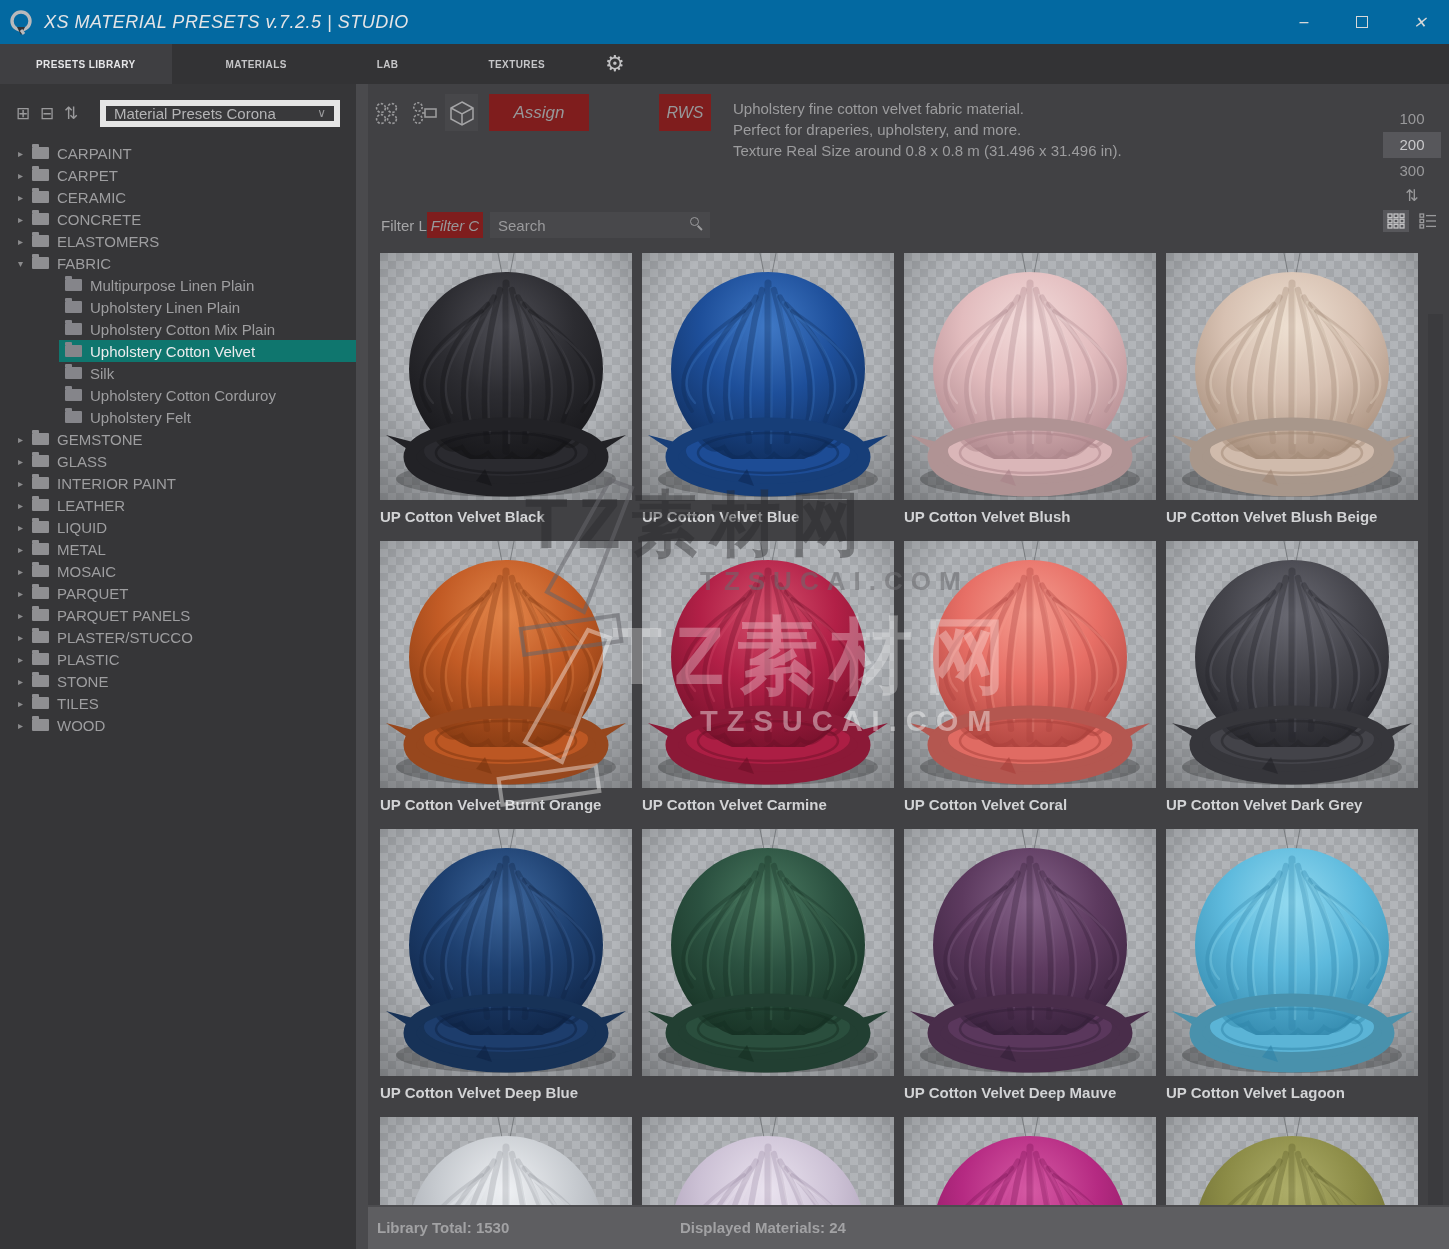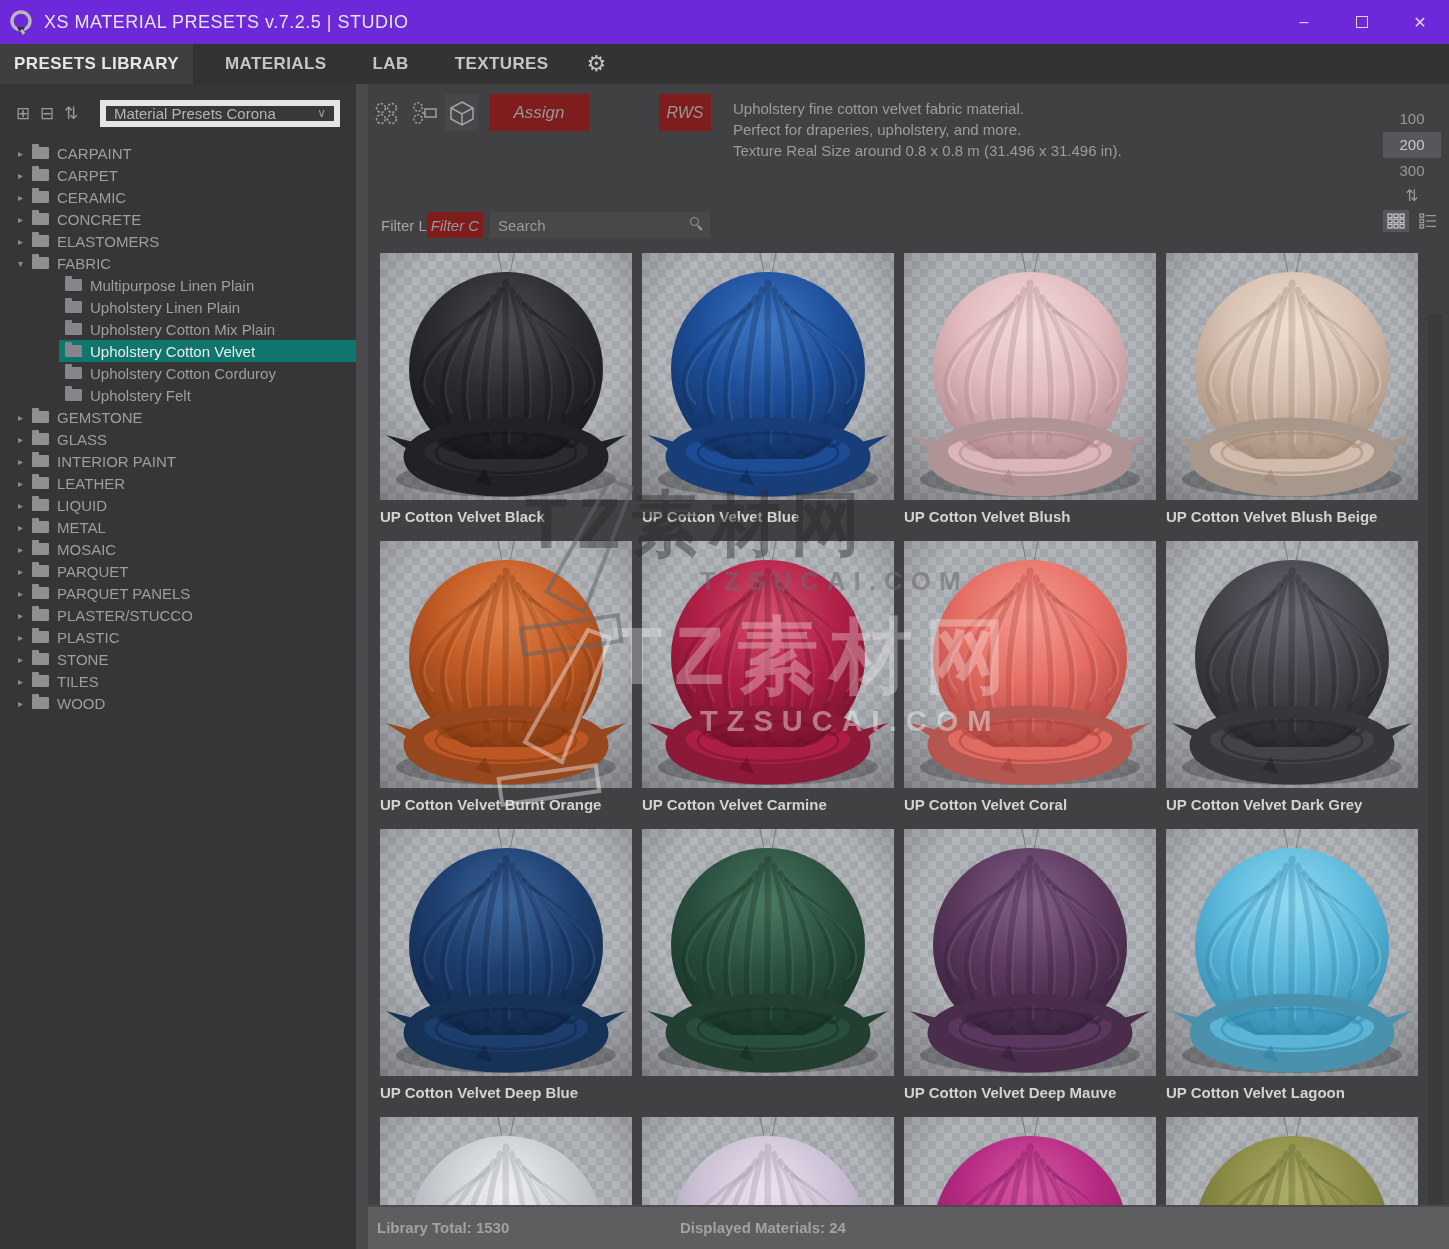--- a/index.html
+++ b/index.html
@@ -2,34 +2,34 @@
 <html><head>
 <meta charset="utf-8">
 <style>
   * { margin:0; padding:0; box-sizing:border-box; }
   html,body { background:#222; }
   body { font-family:"Liberation Sans", sans-serif; }
   .app { position:relative; width:1449px; height:1249px; background:#3a3a3c; overflow:hidden;
          font-family:"Liberation Sans", sans-serif; }
 
   
-  .titlebar { position:absolute; top:0; left:0; right:0; height:44px; background:#6d28d9;
-              display:flex; align-items:center; }
+  .titlebar { position:absolute; top:0; left:0; right:0; height:44px; background:#0369a1;
+              display:flex; align-items:center;font-style:italic; }
   .titlebar .logo { width:26px; height:26px; margin:0 10px 0 8px; }
   .titlebar .title { color:#e4e4e6; font-size:18px; letter-spacing:0.5px; }
   .win-controls { position:absolute; right:0; top:0; height:44px; display:flex; align-items:center; }
   .win-btn { width:58px; height:44px; color:#d8d8d8; font-size:16px; display:flex;
              align-items:center; justify-content:center; cursor:default; }
   .win-btn .box { width:12px; height:12px; border:1px solid #d8d8d8; display:block; }
 
   
   .tabbar { position:absolute; top:44px; left:0; right:0; height:40px; background:#333335;
             display:flex; align-items:stretch; }
-  .tab { display:flex; align-items:center; padding:0 14px; margin-right:18px; color:#c6c6c8;
-         font-size:17px; font-weight:bold; letter-spacing:0.4px; }
+  .tab { display:flex; align-items:center; padding:0 36px; margin-right:18px; color:#c6c6c8;
+         font-size:10px; font-weight:bold; letter-spacing:0.4px; }
   .tab.active { background:#3f3f42; color:#e6e6e8; }
   .gear { display:flex; align-items:center; padding:0 6px; color:#c2c2c4; font-size:22px; }
 
   
   .sidebar { position:absolute; top:84px; left:0; width:356px; bottom:0; background:#363638; }
   .tree-toolbar { position:absolute; top:14px; left:12px; right:8px; height:30px; display:flex; align-items:center; }
   .tt-icon { color:#9a9a9c; font-size:17px; width:22px; text-align:center; margin-right:2px; }
   .preset-select { margin-left:16px; width:240px; height:27px; background:#39393b; border:6px solid #e5e5e5;
                    color:#b4b4b6; font-size:15px; display:flex; align-items:center; padding:0 8px; }
   .preset-select .sel-label { flex:1; white-space:nowrap; overflow:hidden; }
@@ -193,20 +193,26 @@
         <div class="trow child">
           <span class="inner">
             <span class="folder"></span>
             <span class="label">Upholstery Cotton Mix Plain</span>
           </span>
         </div>
         <div class="trow child selected">
           <span class="inner">
             <span class="folder"></span>
             <span class="label">Upholstery Cotton Velvet</span>
+          </span>
+        </div>
+        <div class="trow child">
+          <span class="inner">
+            <span class="folder"></span>
+            <span class="label">Silk</span>
           </span>
         </div>
         <div class="trow child">
           <span class="inner">
             <span class="folder"></span>
             <span class="label">Upholstery Cotton Corduroy</span>
           </span>
         </div>
         <div class="trow child">
           <span class="inner">

